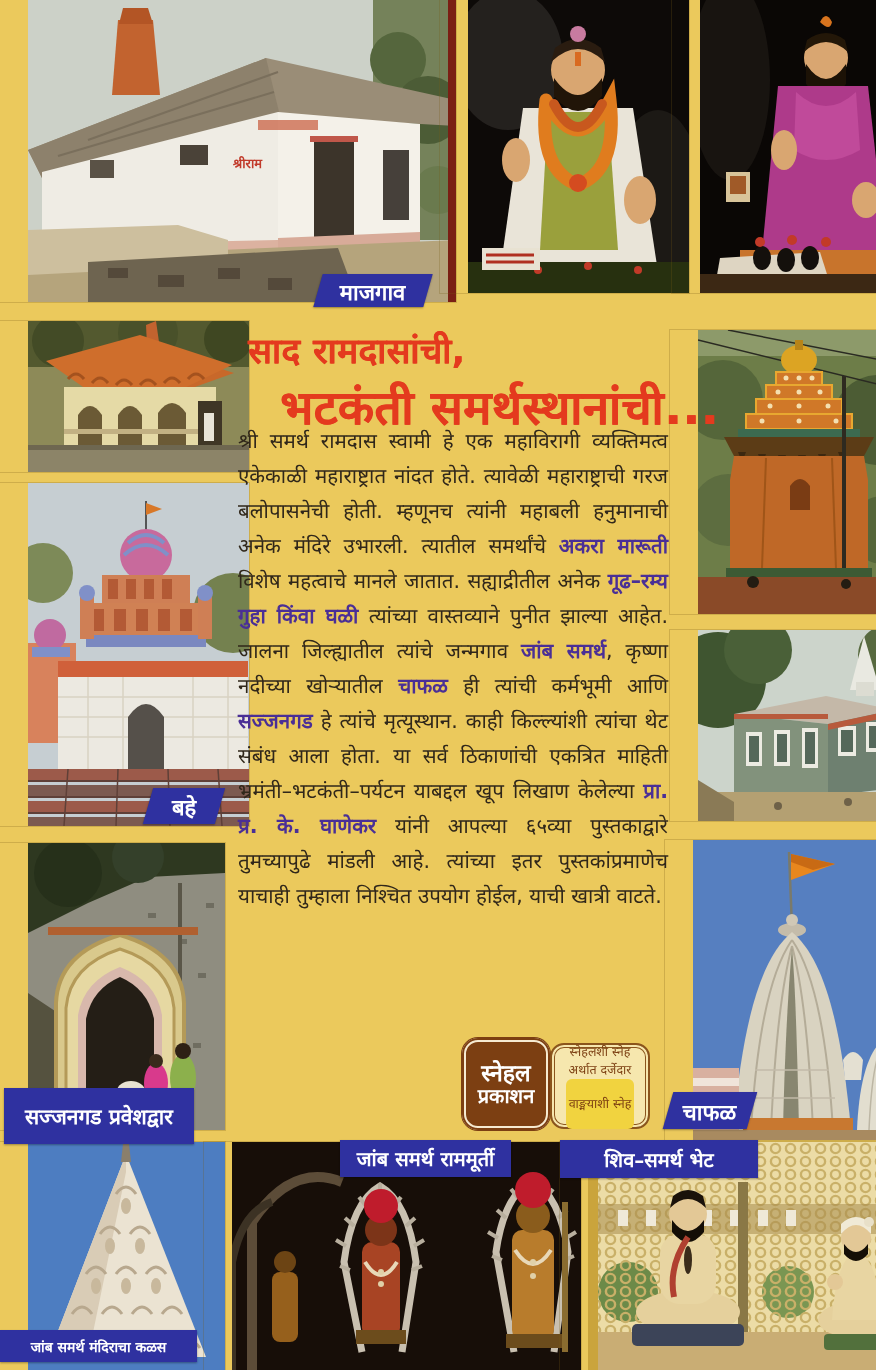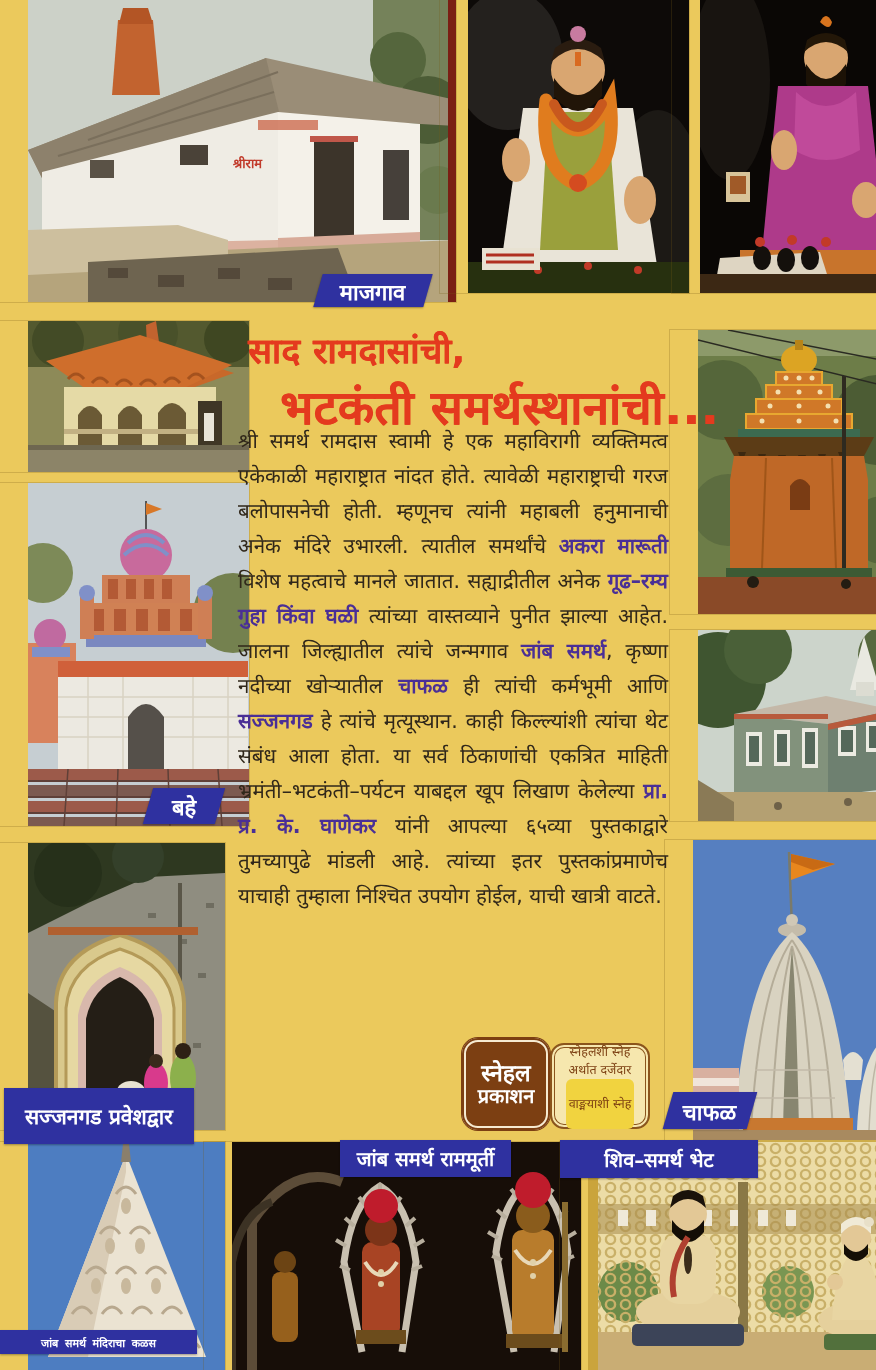--- a/index.html
+++ b/index.html
@@ -524,21 +524,21 @@
     </div>
   <div class="pban" style="left:148px;top:788px;width:72px;height:36px;font-size:22px;">
       <span>बहे</span>
     </div>
   <div class="rban" style="left:4px;top:1088px;width:190px;height:56px;font-size:21px;">
       <span>सज्जनगड प्रवेशद्वार</span>
     </div>
   <div class="pban" style="left:668px;top:1092px;width:84px;height:37px;font-size:22px;">
       <span>चाफळ</span>
     </div>
-  <div class="rban" style="left:0;top:1330px;width:197px;height:24px;font-size:11px;font-family:Liberation Mono, monospace;">
+  <div class="rban" style="left:0;top:1330px;width:197px;height:32px;font-size:14px;">
       <span>जांब समर्थ मंदिराचा कळस</span>
     </div>
   <div class="rban" style="left:340px;top:1140px;width:171px;height:37px;font-size:20px;">
       <span>जांब समर्थ राममूर्ती</span>
     </div>
   <div class="rban" style="left:560px;top:1140px;width:198px;height:38px;font-size:20px;">
       <span>शिव–समर्थ भेट</span>
     </div>
 
   <div class="title-line" style="left:248px;top:326px;font-size:35px;text-align:right;">साद रामदासांची,</div>

